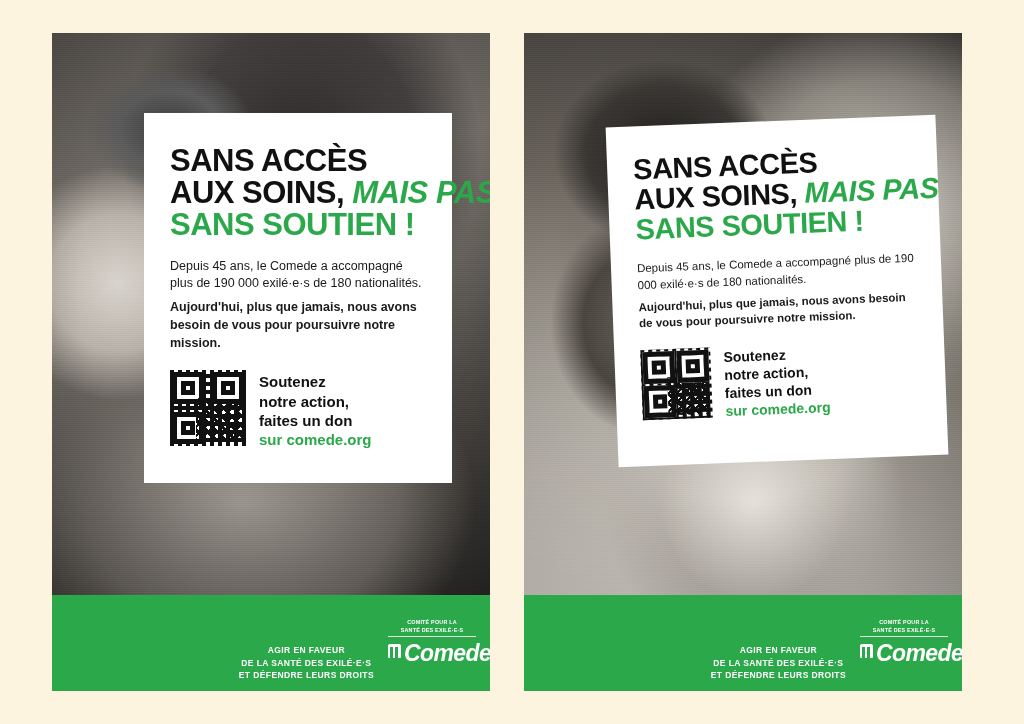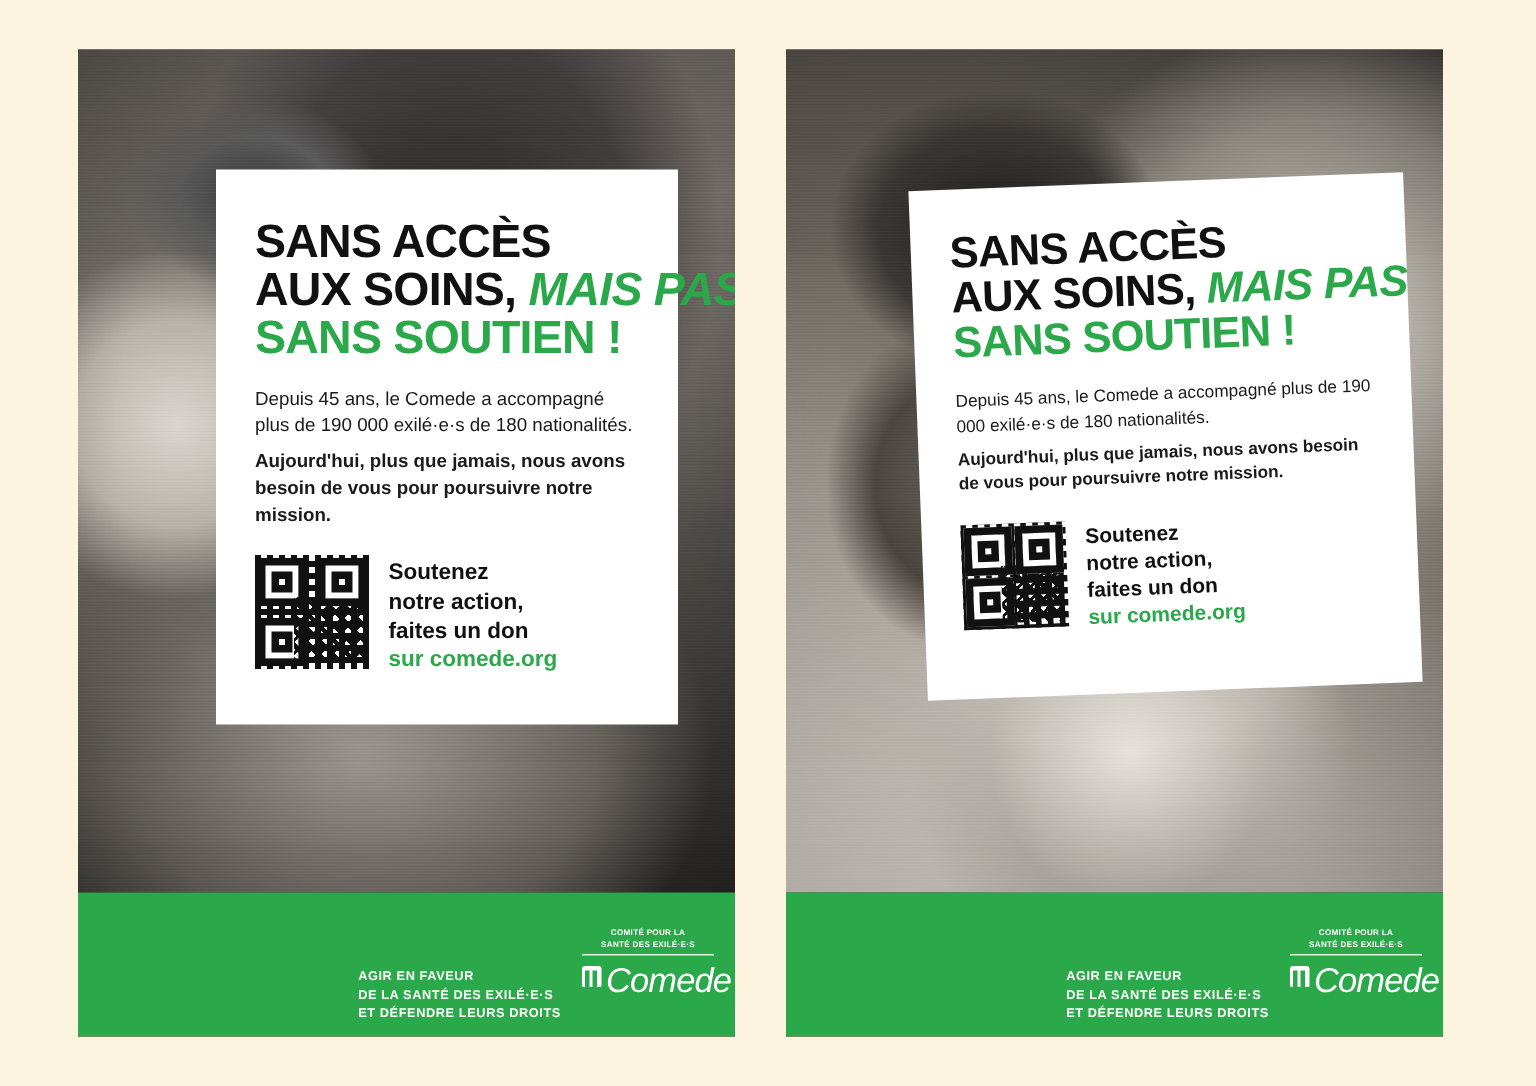--- a/index.html
+++ b/index.html
@@ -181,21 +181,21 @@
     align-items: center;
     justify-content: flex-end;
     padding-right: 14px;
     box-sizing: border-box;
   }
   .footer-slogan {
     color: #ffffff;
     font-size: 8.5px;
     font-weight: 700;
     line-height: 1.5;
-    text-align: left;
+    text-align: center;
     letter-spacing: 0.4px;
     text-transform: uppercase;
     margin-right: 14px;
     margin-top: 40px;
   }
   .logo {
     width: 88px;
     text-align: center;
     color: #fff;
   }
@@ -204,21 +204,21 @@
     font-weight: 700;
     line-height: 1.45;
     letter-spacing: 0.2px;
     text-transform: uppercase;
     border-bottom: 1px solid rgba(255,255,255,0.85);
     padding-bottom: 2px;
     margin-bottom: 3px;
   }
   .logo-word {
     font-size: 23px;
-    font-weight: 400;
+    font-weight: 700;
     font-style: italic;
     letter-spacing: -0.6px;
     position: relative;
     display: inline-block;
     padding-left: 16px;
   }
   .logo-mark {
     position: absolute;
     left: 0; top: 4px;
     width: 13px; height: 14px;

